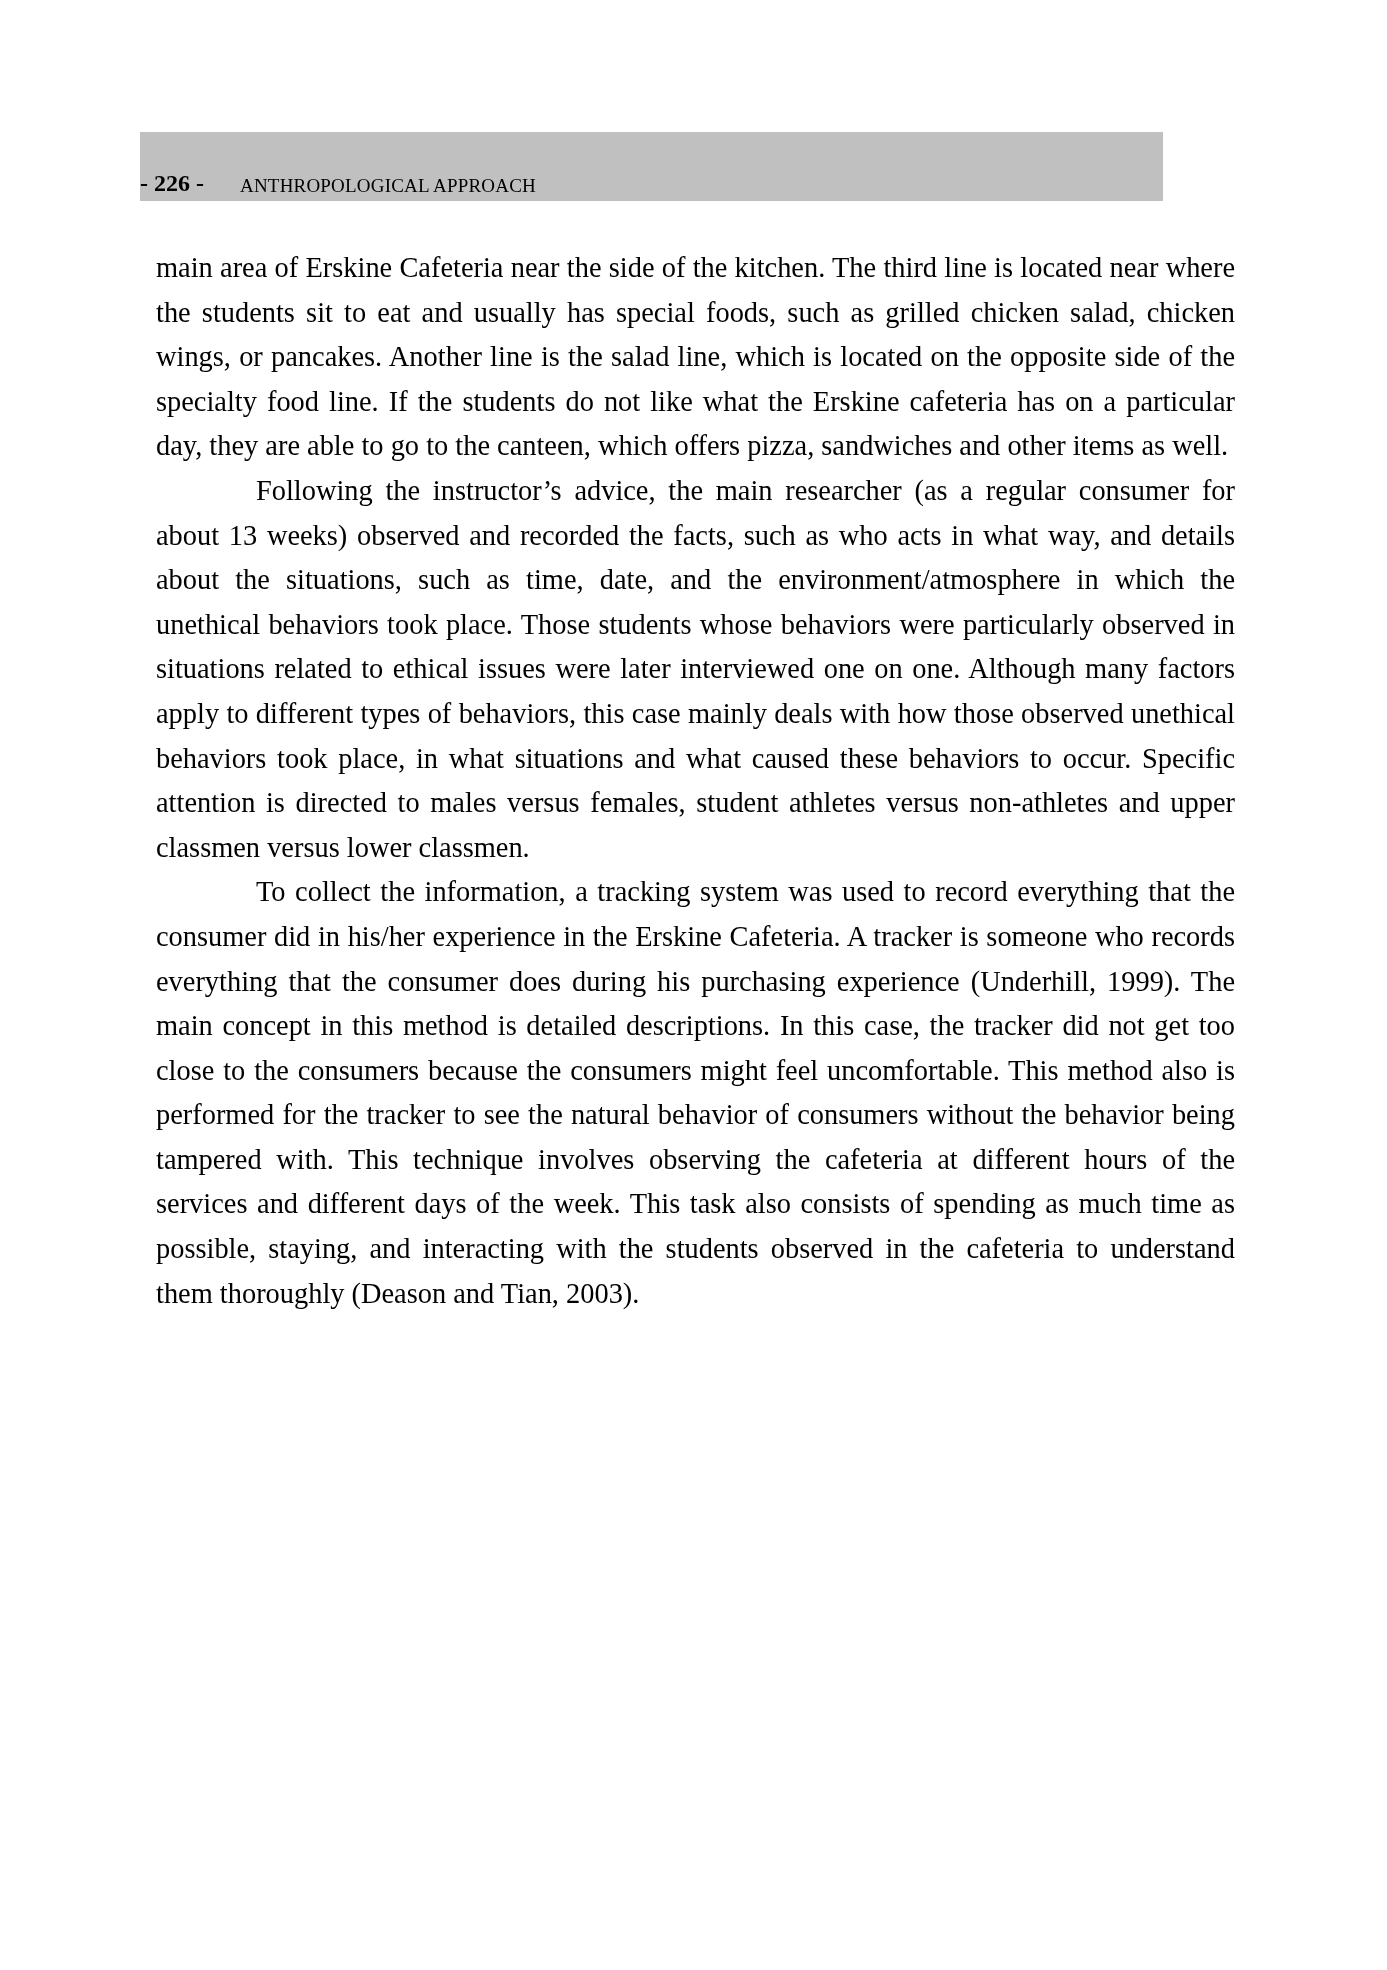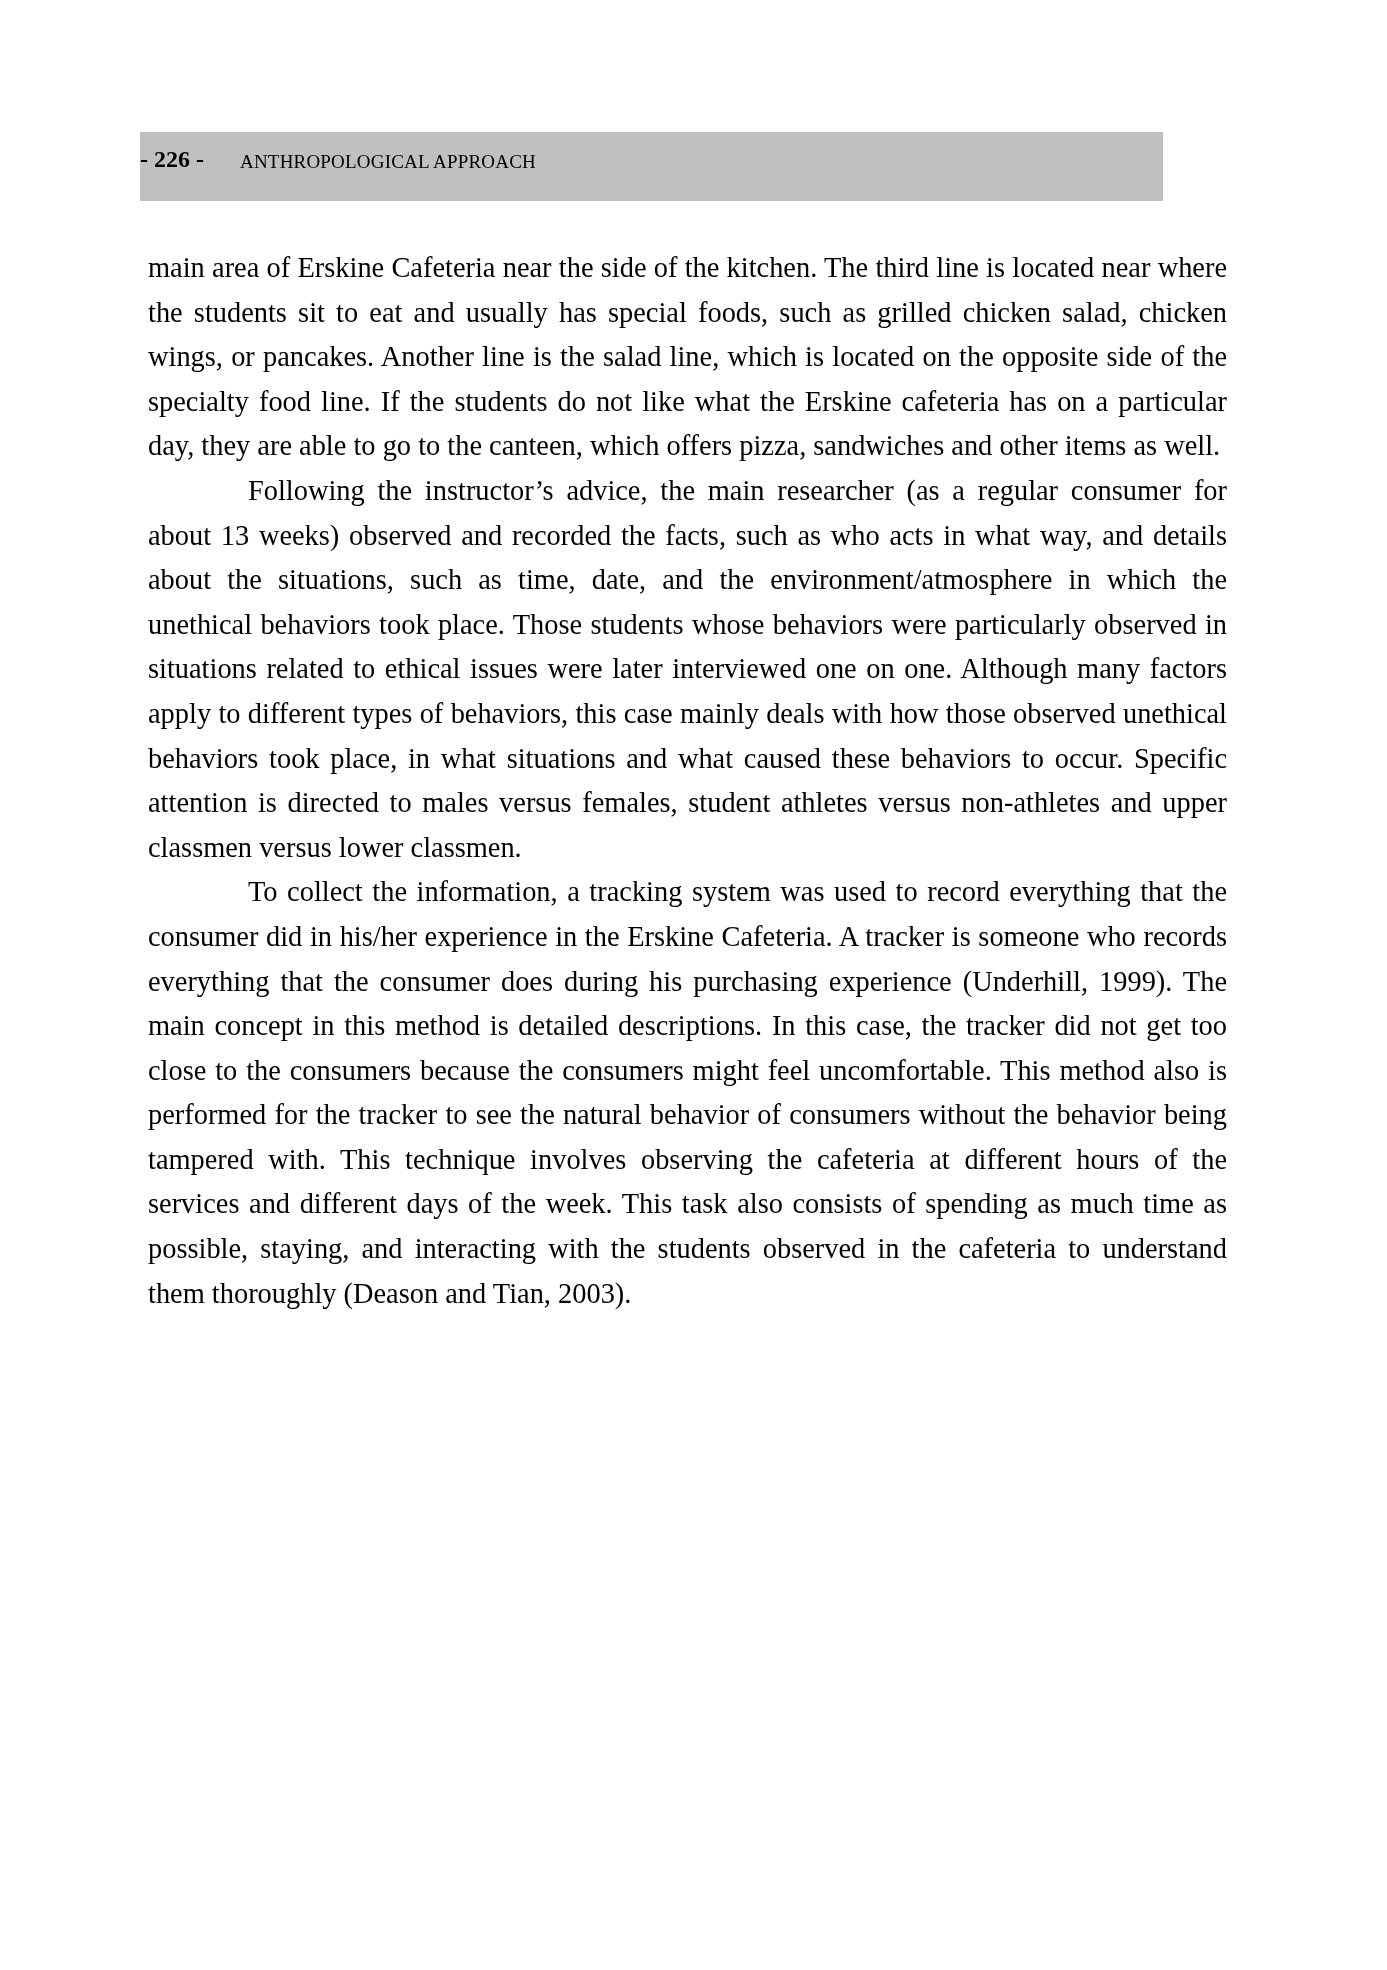--- a/index.html
+++ b/index.html
@@ -1,27 +1,27 @@
 <!DOCTYPE html>
 <html><head>
 <meta charset="utf-8">
 <style>
   html, body { margin: 0; padding: 0; background: #ffffff; }
   body { width: 1387px; height: 1970px; position: relative; overflow: hidden;
          font-family: "Liberation Serif", "DejaVu Serif", serif; color: #000; }
   .header-bar {
     position: absolute; left: 140px; top: 132px; width: 1023px; height: 69px;
-    background: #c0c0c0; display: flex; align-items: flex-end; padding-bottom: 28px;
+    background: #c0c0c0; display: flex; align-items: flex-end; padding-bottom: 4px;
     box-sizing: border-box; white-space: nowrap;
   }
   .page-num { font-weight: bold; font-size: 24px; margin-right: 36px; }
   .book-title { font-style: italic; font-size: 26px; margin-right: 16px; }
   .section-title { font-size: 19px; letter-spacing: 0.2px; }
   .body-text {
-    position: absolute; left: 148px; top: 246px; width: 1079px;
+    position: absolute; left: 156px; top: 246px; width: 1079px;
     font-size: 28.4px; line-height: 44.6px; text-align: justify;
   }
   .body-text p { margin: 0; }
   .body-text p.indent { text-indent: 100px; }
 </style>
 </head>
 <body>
 
 <div class="header-bar">
   <span class="page-num">- 226 -</span>

